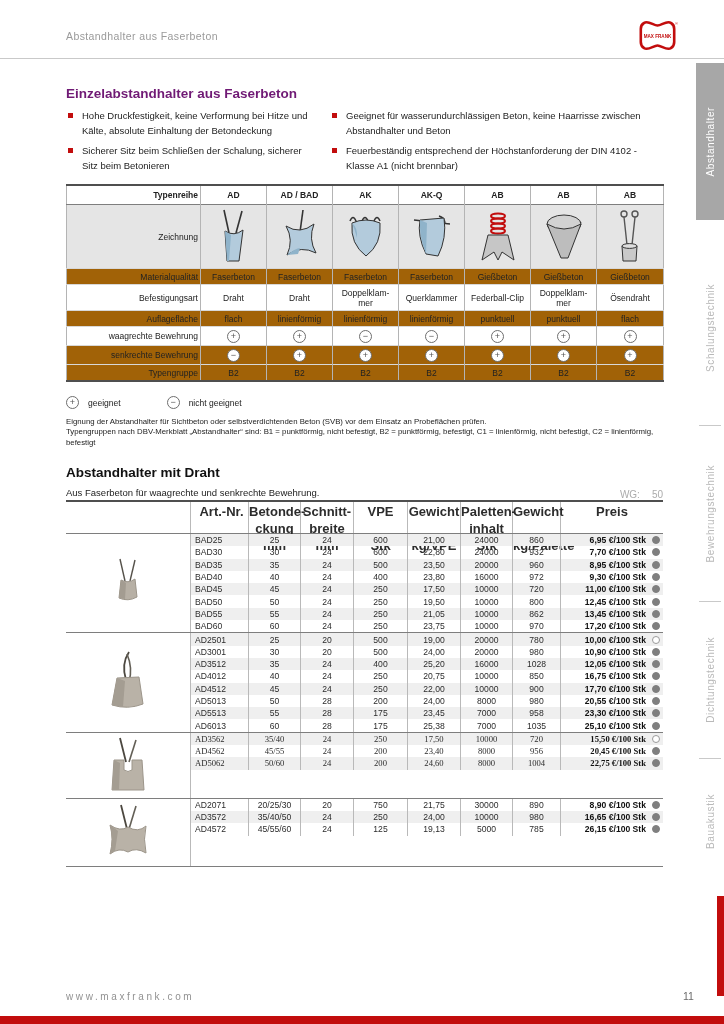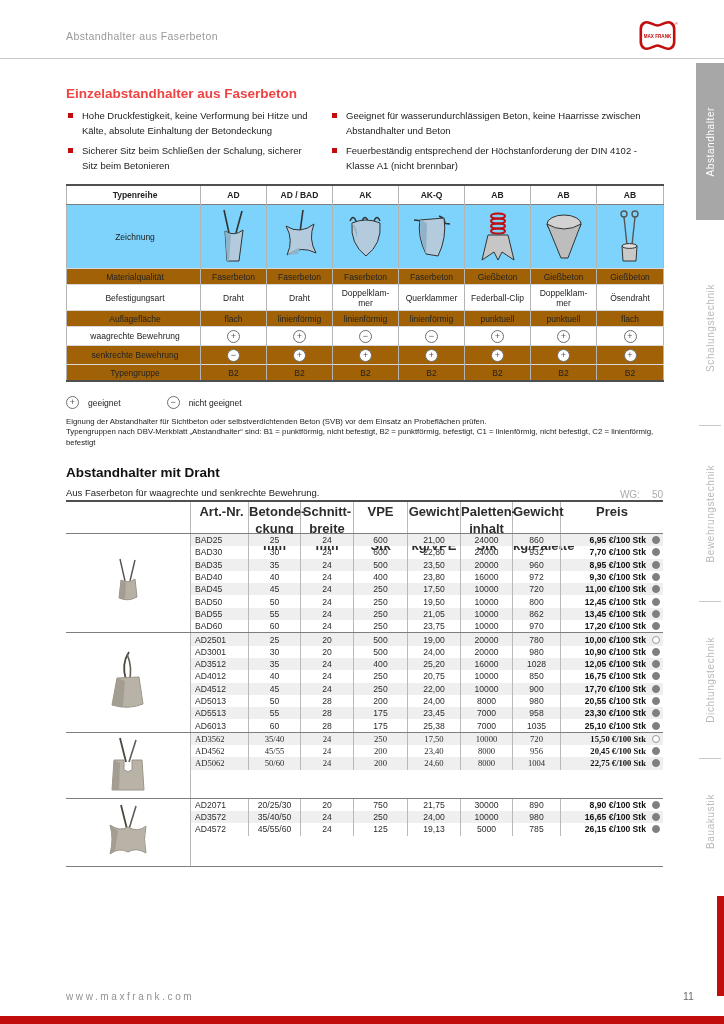--- a/index.html
+++ b/index.html
@@ -23,42 +23,42 @@
   .side-divider{position:absolute;left:699px;width:22px;height:1px;background:#c9c9c9;}
   .sd-1{top:417px;} .sd-2{top:593px;} .sd-3{top:750px;}
 
   
   .footer-url{position:absolute;left:66px;top:983px;font-size:10px;color:#929292;letter-spacing:2.6px;}
   .page-num{position:absolute;left:683px;top:982px;font-size:10.5px;color:#6b6b6b;}
   .red-bar-bottom{position:absolute;left:0;top:1008px;width:724px;height:16px;background:#c20d0d;}
   .red-bar-side{position:absolute;left:717px;top:888px;width:7px;height:100px;background:#c20d0d;}
 
   
-  .s1-title{position:absolute;left:66px;top:78px;font-size:13.5px;font-weight:bold;color:#ef4444;}
+  .s1-title{position:absolute;left:66px;top:78px;font-size:13.5px;font-weight:bold;color:#701a75;}
   .bullets{position:absolute;left:66px;top:100px;width:597px;display:flex;gap:14px;}
   .bullet-col{display:flex;flex-direction:column;gap:4px;}
   .bullet-col.l{flex:0 0 250px;} .bullet-col.r{flex:0 0 312px;}
   .bullet{display:flex;font-size:9.5px;line-height:1.62;color:#222;}
   .bullet .sq{flex:none;width:5px;height:5px;background:#c20d0d;margin:5px 9px 0 2px;}
 
   
   .type-table{position:absolute;left:66px;top:176px;width:597px;border-collapse:collapse;
               font-size:8.5px;color:#222;table-layout:fixed;
               border-left:1px solid #b4b4b4;border-right:1px solid #b4b4b4;}
   .type-table th,.type-table td{border-left:1px solid #b4b4b4;text-align:center;vertical-align:middle;
               padding:2.5px 2px;white-space:pre-line;}
   .type-table th:first-child,.type-table td:first-child{border-left:none;}
-  .type-table th.lbl,.type-table td.lbl{text-align:center;padding-left:5px;}
+  .type-table th.lbl,.type-table td.lbl{text-align:right;padding-left:5px;}
   .type-table thead tr{border-top:2px solid #4f4f4f;border-bottom:1px solid #7e7e7e;}
   .type-table thead th{font-weight:bold;height:13px;}
   .type-table tbody tr{border-bottom:1px solid #d8d8d8;}
   .type-table tr.r-gray{background:#a16207;border-radius:8px;}
   .type-table tr.r-white{background:#fff;}
   .type-table tr.r-last{border-bottom:2px solid #4f4f4f;}
-  .type-table tr.r-draw{height:62px;background:#7dd3fc;}
+  .type-table tr.r-draw{height:62px;background:#e5e5e5;}
   .circ{display:inline-flex;width:11px;height:11px;border:1px solid #6e6e6e;border-radius:50%;
         align-items:center;justify-content:center;font-size:9px;line-height:1;color:#555;background:#fff;}
 
   .legend{position:absolute;left:66px;top:388px;display:flex;align-items:center;gap:9px;font-size:8.5px;color:#222;}
   .legend .gap{width:28px;}
   .notes{position:absolute;left:66px;top:409px;width:597px;font-size:7.8px;line-height:1.33;color:#222;}
   .notes p{margin:0;}
 
   
   .s2-title{position:absolute;left:66px;top:457px;font-size:13.5px;font-weight:bold;color:#111;}

